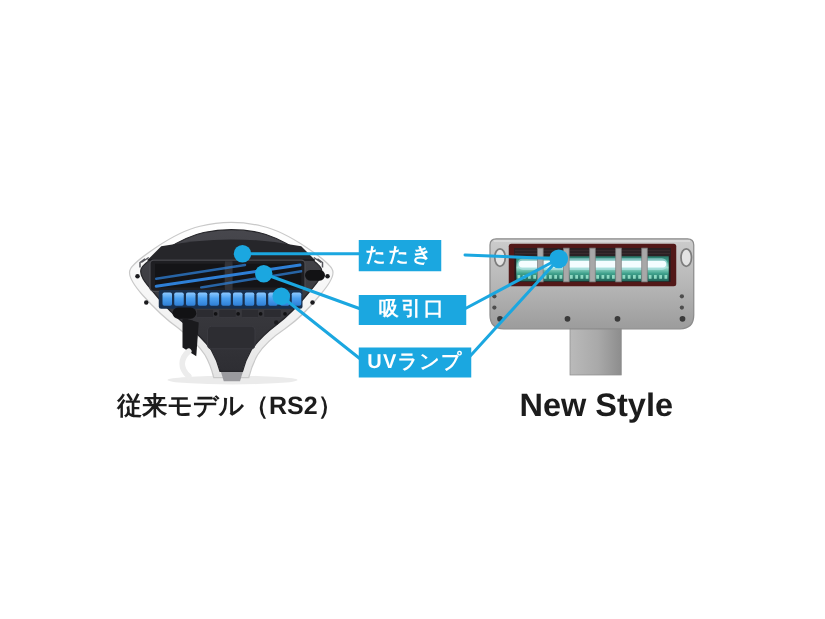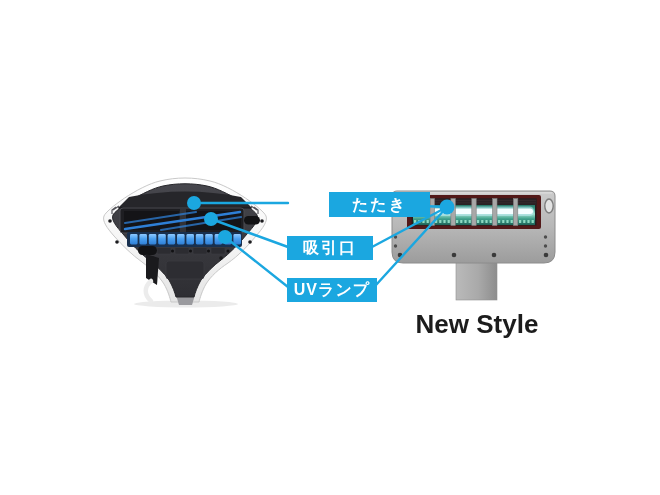--- a/index.html
+++ b/index.html
@@ -198,19 +198,20 @@
       <line x1="376" y1="285" x2="447" y2="207"></line>
     </g>
     <g fill="#1ba7e0">
       <circle cx="194" cy="203" r="7"></circle>
       <circle cx="211" cy="219" r="7"></circle>
       <circle cx="225" cy="237" r="7"></circle>
       <circle cx="447" cy="207" r="7.5"></circle>
     </g>
   </svg>
 
-  <div class="callout" style="left:287px; top:192px; width:101px; height:25px;margin-left:42px;">たたき</div>
+  <div class="callout" style="left:287px; top:192px; width:66px; height:25px;">たたき</div>
   <div class="callout small-track" style="left:287px; top:278px; width:90px; height:24px;">UVランプ</div>
   <div class="callout" style="left:287px; top:236px; width:86px; height:24px;">吸引口</div>
 
+  <div class="caption caption-old">従来モデル（RS2）</div>
   <div class="caption caption-new">New Style</div>
 
 </div>
 
 </body></html>

